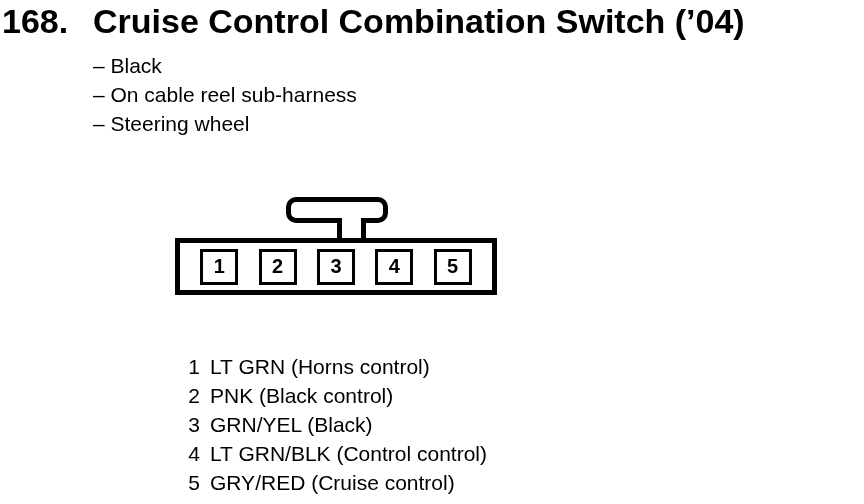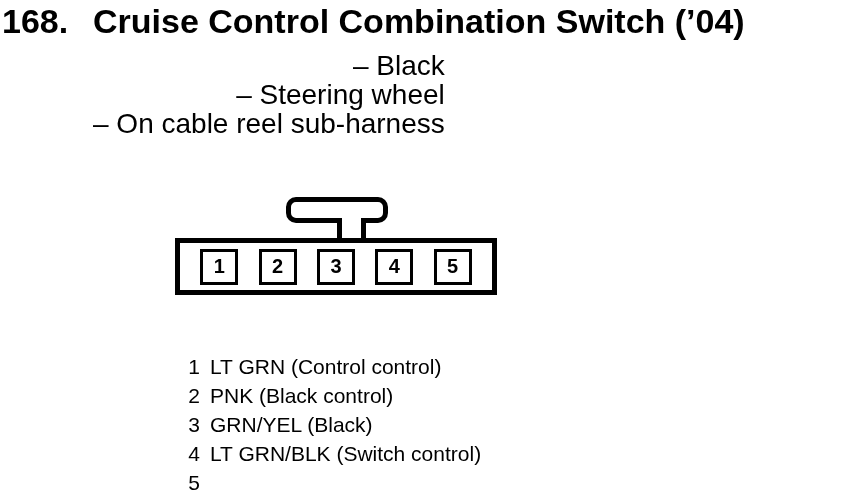--- a/index.html
+++ b/index.html
@@ -22,23 +22,22 @@
     font-weight: bold;
     white-space: nowrap;
   }
   .title-num { display: inline-block; width: 91px; }
 
   
   .notes {
     position: absolute;
     left: 93px;
     top: 51px;
-    font-size: 28px;
+    font-size: 21px;
     line-height: 29px;
-    text-align: right;
   }
 
   
   .latch-bar {
     position: absolute;
     left: 286px;
     top: 197px;
     width: 102px;
     height: 26px;
     border: 5px solid #000;
@@ -106,51 +105,52 @@
 <body>
 
 <div class="page">
 
   <div class="title">
     <span class="title-num">168.</span><span class="title-text">Cruise Control Combination Switch (’04)</span>
   </div>
 
   <div class="notes">
     <div class="note">– Black</div>
+    <div class="note">– On cable reel sub-harness</div>
     <div class="note">– Steering wheel</div>
-    <div class="note">– On cable reel sub-harness</div>
   </div>
 
   <div>
     <div class="latch-bar"></div>
     <div class="latch-stem"></div>
     <div class="connector-body">
       <div class="pin-cell">1</div>
       <div class="pin-cell">2</div>
       <div class="pin-cell">3</div>
       <div class="pin-cell">4</div>
       <div class="pin-cell">5</div>
     </div>
   </div>
 
   <div class="pinlist">
     <div class="pinrow">
       <span class="pin-num">1</span>
-      <span class="pin-label">LT GRN (Control control)</span>
+      <span class="pin-label">LT GRN (Horns control)</span>
     </div>
     <div class="pinrow">
       <span class="pin-num">2</span>
       <span class="pin-label">PNK (Black control)</span>
     </div>
     <div class="pinrow">
       <span class="pin-num">3</span>
       <span class="pin-label">GRN/YEL (Black)</span>
     </div>
     <div class="pinrow">
       <span class="pin-num">4</span>
-      <span class="pin-label">LT GRN/BLK (Switch control)</span>
+      <span class="pin-label">LT GRN/BLK (Control control)</span>
     </div>
     <div class="pinrow">
       <span class="pin-num">5</span>
+      <span class="pin-label">GRY/RED (Cruise control)</span>
     </div>
   </div>
 
 </div>
 
 </body></html>

